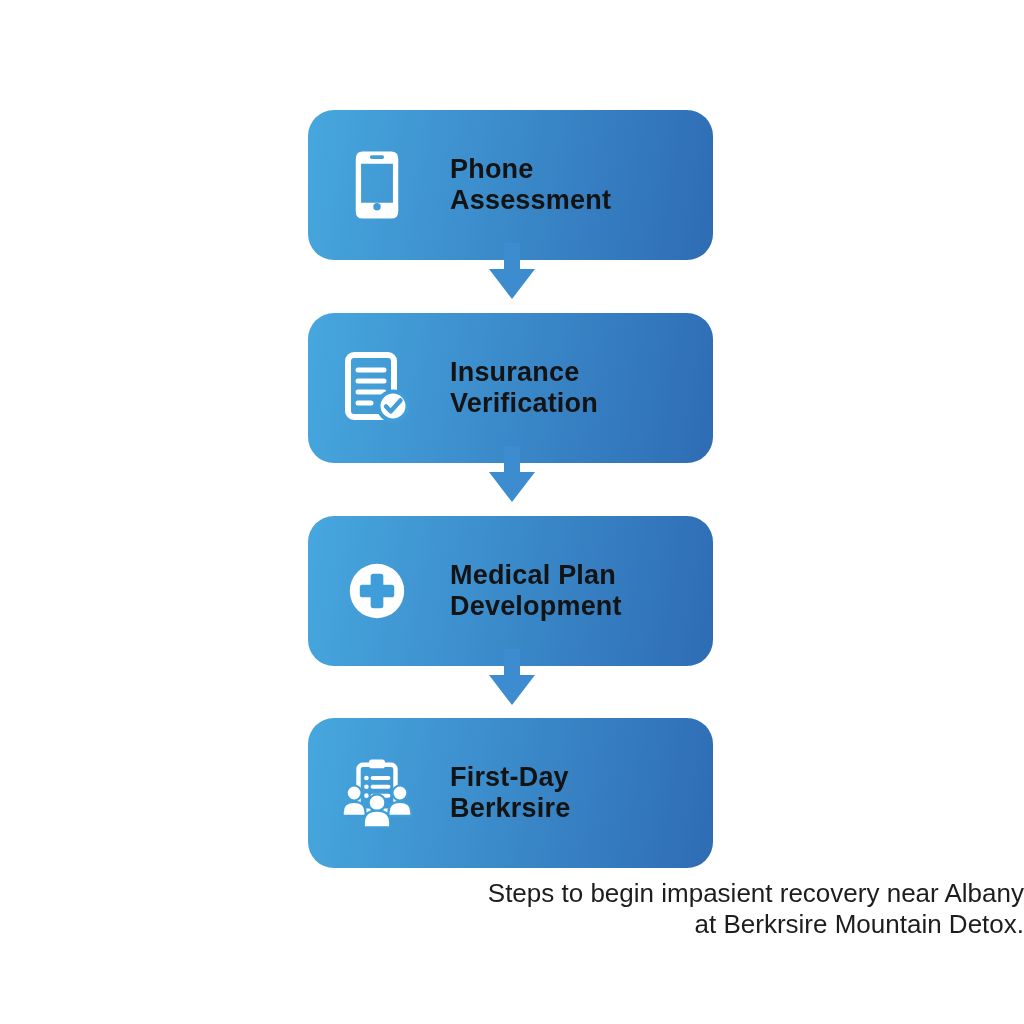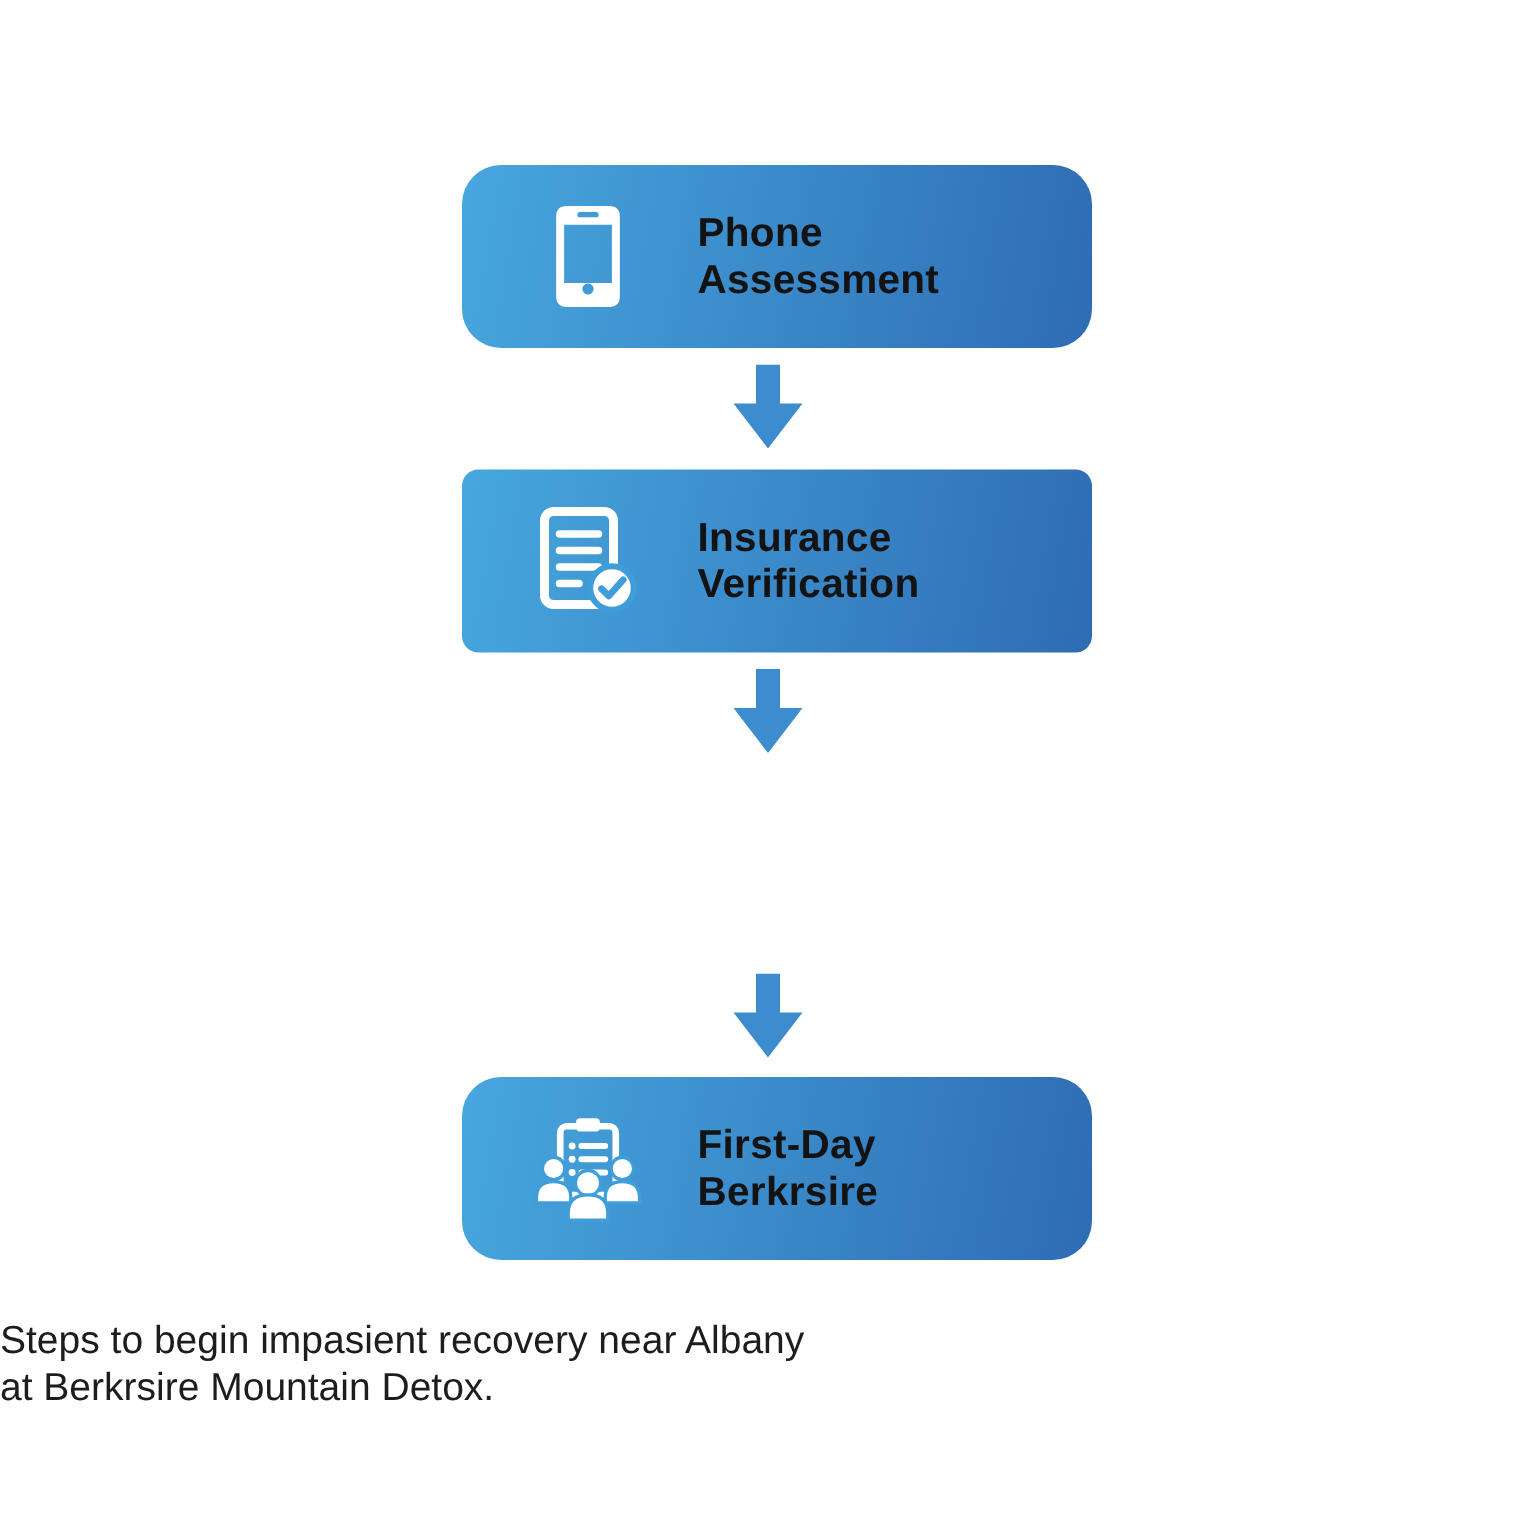--- a/index.html
+++ b/index.html
@@ -8,29 +8,28 @@
     width: 1024px;
     height: 1024px;
     background: var(--background, #ffffff);
     font-family: "Liberation Sans", sans-serif;
     overflow: hidden;
   }
   .step-block {
     position: absolute;
     left: 308px;
     width: 405px;
-    height: 122px;
+    height: 150px;
     border-radius: 26px;
     background: linear-gradient(100deg, var(--block-gradient-start, #47a7de) 0%, var(--block-gradient-end, #2e6cb4) 100%);
     display: flex;
     align-items: center;
-    padding-left: 15px;
   }
   .step-1 { top: 110px; }
-  .step-2 { top: 313px; border-radius: 11px; }
+  .step-2 { top: 313px; }
   .step-3 { top: 516px; }
   .step-4 { top: 718px; }
   .step-icon {
     flex: none;
     width: 74px;
     margin-left: 32px;
     display: flex;
     justify-content: center;
     align-items: center;
   }
@@ -50,21 +49,21 @@
     height: 58px;
   }
   .arrow-1 { top: 243px; }
   .arrow-2 { top: 446px; }
   .arrow-3 { top: 649px; }
   .caption {
     position: absolute;
     top: 878px;
     left: 0;
     width: 1024px;
-    text-align: left;
+    text-align: right;
     font-size: 26px;
     line-height: 31px;
     color: var(--caption-text, #1d1d1f);
     white-space: pre-line;
   }
 </style>
 </head>
 <body>
 
 <div class="canvas">
@@ -104,20 +103,31 @@
     <span class="step-label">Insurance
 Verification</span>
   </div>
 
   <span class="flow-arrow arrow-2">
     <svg width="50" height="58" viewBox="0 0 50 58" aria-hidden="true">
       <path fill="var(--arrow, #3c8ccf)" d="M17 0 h16 v26 h15 L25 56 2 26 h15 Z"></path>
     </svg>
   </span>
 
+  <div class="step-block step-3">
+    <span class="step-icon">
+      <svg width="58" height="58" viewBox="0 0 64 64" aria-hidden="true">
+        <circle cx="32" cy="32" r="30" fill="var(--icon, #ffffff)"></circle>
+        <rect x="25" y="13" width="14" height="38" rx="3" fill="var(--icon-accent, #3f9eda)"></rect>
+        <rect x="13" y="25" width="38" height="14" rx="3" fill="var(--icon-accent, #3f9eda)"></rect>
+      </svg>
+    </span>
+    <span class="step-label">Medical Plan
+Development</span>
+  </div>
 
   <span class="flow-arrow arrow-3">
     <svg width="50" height="58" viewBox="0 0 50 58" aria-hidden="true">
       <path fill="var(--arrow, #3c8ccf)" d="M17 0 h16 v26 h15 L25 56 2 26 h15 Z"></path>
     </svg>
   </span>
 
   <div class="step-block step-4">
     <span class="step-icon">
       <svg width="80" height="78" viewBox="0 0 84 80" aria-hidden="true">

